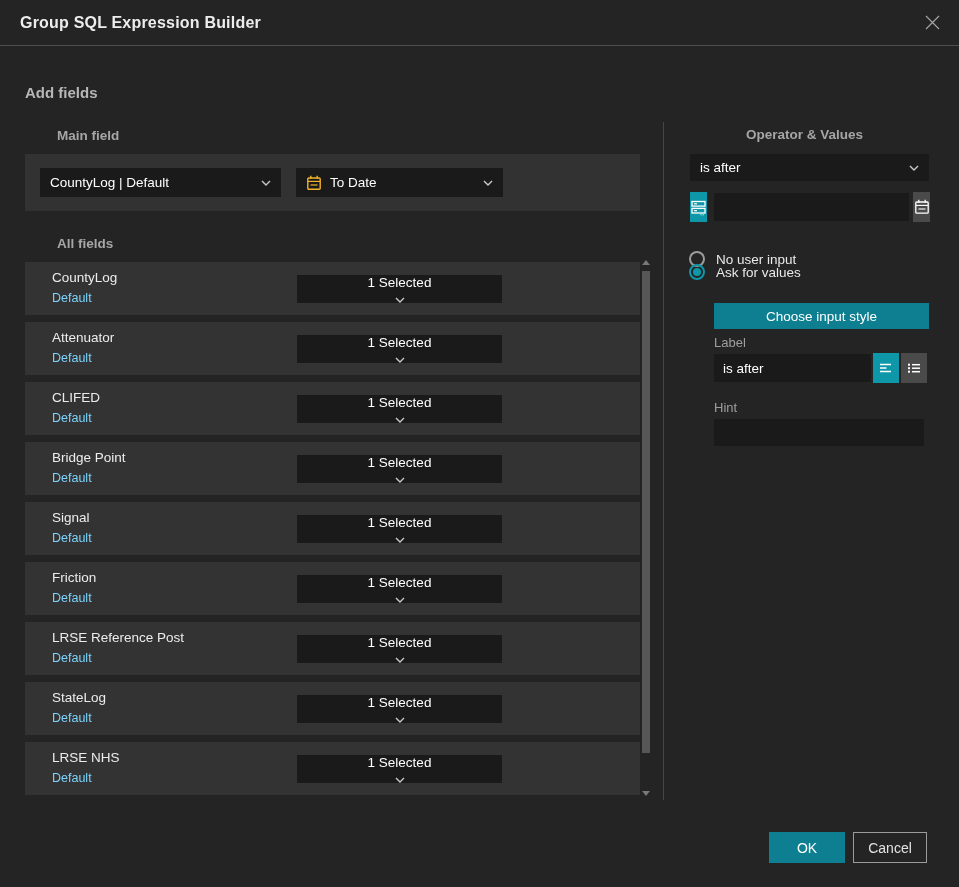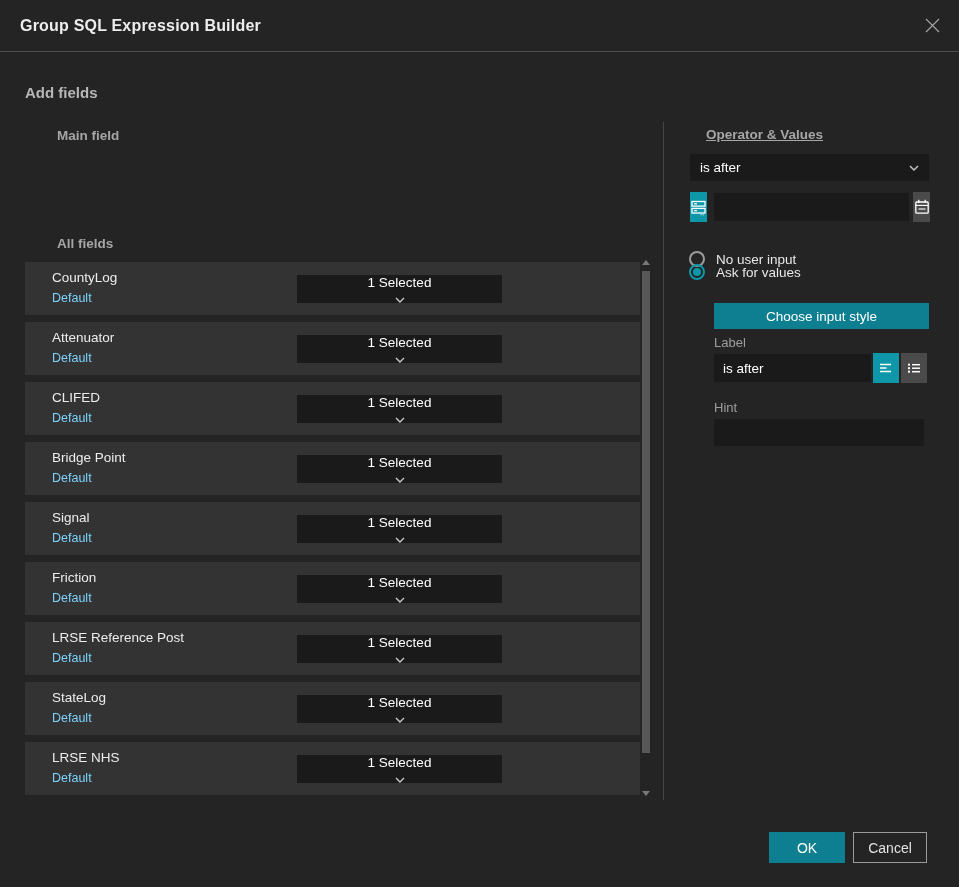--- a/index.html
+++ b/index.html
@@ -1,20 +1,20 @@
 <!DOCTYPE html>
 <html><head>
 <meta charset="utf-8">
 <style>
   html,body{margin:0;padding:0;background:#242424;}
   body{width:959px;height:887px;font-family:"Liberation Sans",sans-serif;overflow:hidden;}
   .dialog{position:relative;width:959px;height:887px;background:#242424;color:#e8e8e8;}
 
   
-  .titlebar{position:absolute;top:0;left:0;right:0;height:52px;border-bottom:1px solid #4f4f4f;
+  .titlebar{position:absolute;top:0;left:0;right:0;height:46px;border-bottom:1px solid #4f4f4f;
     display:flex;align-items:center;padding:0 16px 0 20px;box-sizing:border-box;}
   .title{flex:1;font-size:16px;font-weight:700;color:#ededed;letter-spacing:.2px;}
   .close-btn{width:22px;height:22px;display:flex;align-items:center;justify-content:center;cursor:pointer;background:none;border:none;padding:0;}
 
   
   .h-add{position:absolute;left:25px;top:84px;font-size:15px;font-weight:700;color:#b7b7b7;}
   .h-sub{position:absolute;font-size:13.5px;font-weight:700;color:#a6a6a6;margin-left:32px;}
 
   
   .select{background:#1a1a1a;display:flex;align-items:center;color:#fff;font-size:13.5px;
@@ -86,20 +86,41 @@
     <button class="close-btn">
       <svg width="17" height="17" viewBox="0 0 17 17">
         <path d="M2 2 L15 15 M15 2 L2 15" stroke="#a3a3a3" stroke-width="1.2" fill="none"></path>
       </svg>
     </button>
   </div>
 
   <div class="h-add">Add fields</div>
   <div class="h-sub" style="left:25px;top:128px;">Main field</div>
 
+  <div class="main-box">
+    <div class="select sel-field">
+      <span class="sel-text">CountyLog | Default</span>
+      <svg width="10" height="6" viewBox="0 0 10 6">
+          <path d="M1 1l4 4 4-4" fill="none" stroke="#c9c9c9" stroke-width="1.4"></path>
+        </svg>
+    </div>
+    <div class="select sel-date">
+      <svg width="16" height="16" viewBox="0 0 16 16">
+        <rect x="1.8" y="3" width="12.4" height="11.2" rx="1" fill="none" stroke="#f0b32a" stroke-width="1.4"></rect>
+        <line x1="1.8" y1="6.4" x2="14.2" y2="6.4" stroke="#f0b32a" stroke-width="1.2"></line>
+        <line x1="4.8" y1="0.8" x2="4.8" y2="3.8" stroke="#f0b32a" stroke-width="1.4"></line>
+        <line x1="11.2" y1="0.8" x2="11.2" y2="3.8" stroke="#f0b32a" stroke-width="1.4"></line>
+        <line x1="4.5" y1="10" x2="11.5" y2="10" stroke="#f0b32a" stroke-width="1.2"></line>
+      </svg>
+      <span class="sel-text">To Date</span>
+      <svg width="10" height="6" viewBox="0 0 10 6">
+          <path d="M1 1l4 4 4-4" fill="none" stroke="#c9c9c9" stroke-width="1.4"></path>
+        </svg>
+    </div>
+  </div>
 
   <div class="h-sub" style="left:25px;top:236px;">All fields</div>
 
   <div class="rows">
 
       <div class="row">
         <div class="row-name">CountyLog</div>
         <div class="row-sub">Default</div>
         <div class="select">
           <span class="sel-text">1 Selected</span>
@@ -199,21 +220,21 @@
     </div>
 
   <div class="scrollbar">
     <div class="sb-up"></div>
     <div class="sb-thumb"></div>
     <div class="sb-down"></div>
   </div>
 
   <div class="vdivider"></div>
 
-  <div class="h-sub" style="left:674px;top:127px;text-decoration:underline;">Operator &amp; Values</div>
+  <div class="h-sub" style="left:714px;top:127px;">Operator &amp; Values</div>
 
   <div class="select op-select">
     <span class="sel-text">is after</span>
     <svg width="10" height="6" viewBox="0 0 10 6">
         <path d="M1 1l4 4 4-4" fill="none" stroke="#c9c9c9" stroke-width="1.4"></path>
       </svg>
   </div>
 
   <div class="date-row">
     <button class="icon-btn teal">

